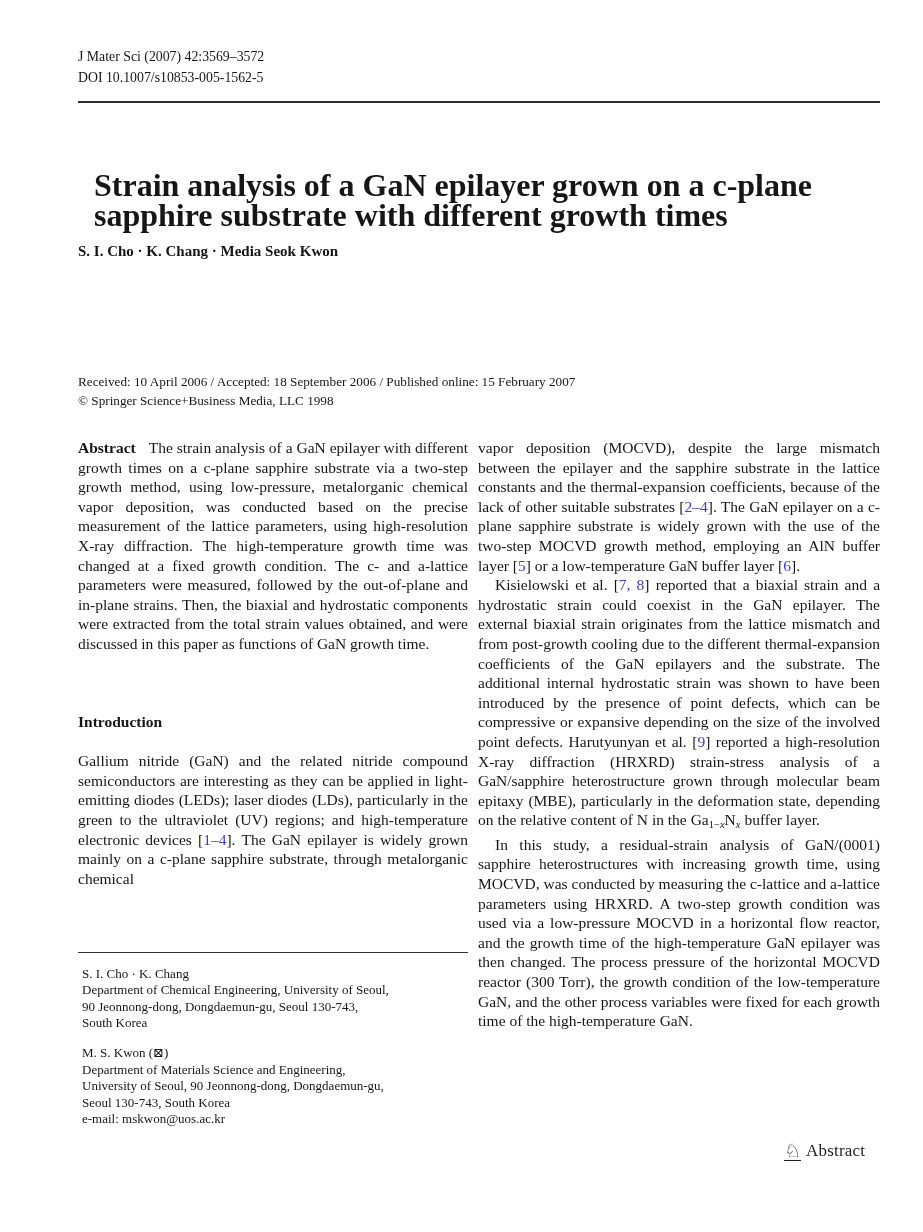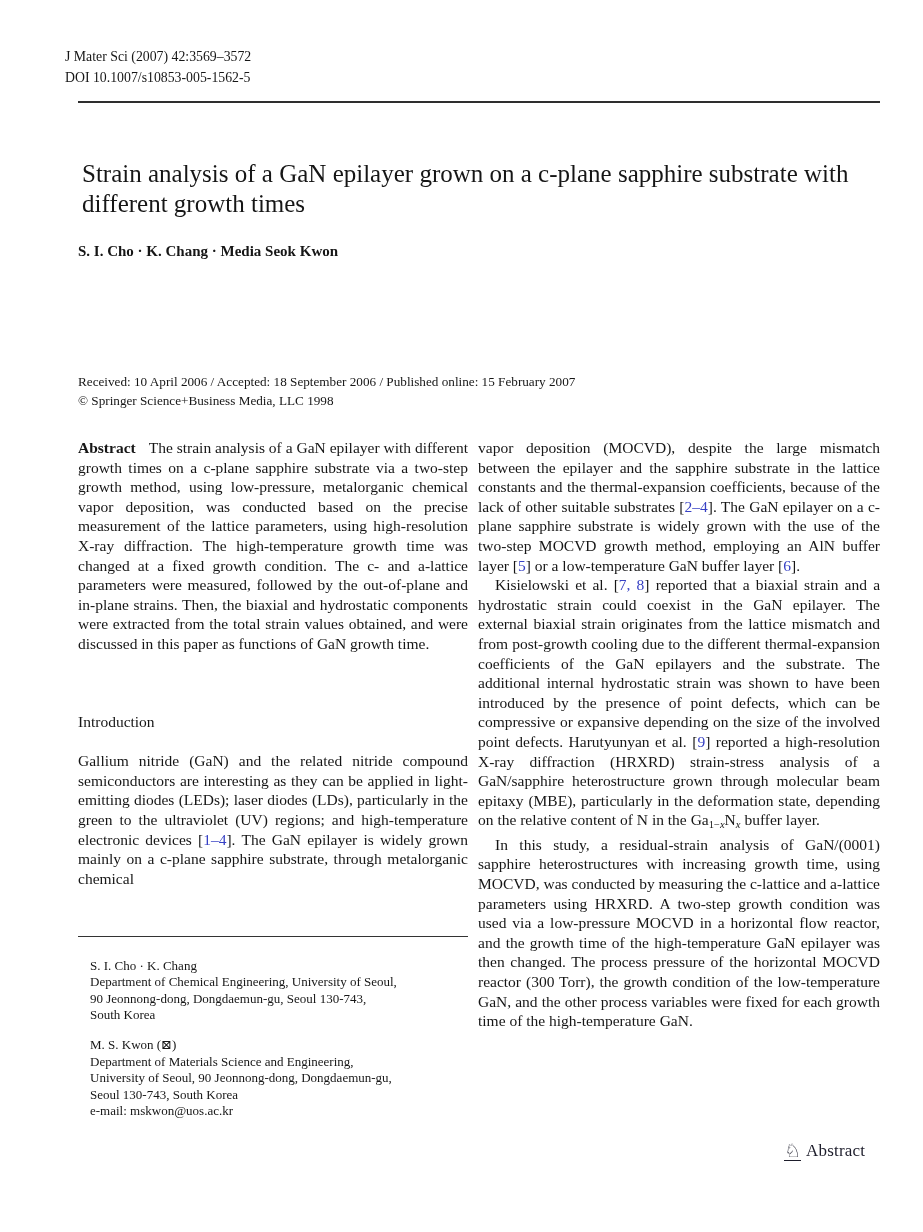--- a/index.html
+++ b/index.html
@@ -7,33 +7,33 @@
     position: relative;
     width: 923px;
     height: 1232px;
     background: #ffffff;
     font-family: "Liberation Serif", "DejaVu Serif", serif;
     color: #161616;
     overflow: hidden;
   }
   
   .header-meta {
-    position: absolute; left: 65px; top: 46px;
+    position: absolute; left: 78px; top: 46px;
     font-size: 13.8px; line-height: 21px;
   }
   .header-rule {
     position: absolute; left: 78px; top: 101px;
     width: 802px; height: 2px; background: #2e2e2e;
   }
   
   .paper-title {
     position: absolute; left: 78px; top: 155px;
     width: 790px;
-    font-size: 25px; font-weight: normal; line-height: 29.5px;
-    margin: 4px;
+    font-size: 32px; font-weight: bold; line-height: 29.5px;
+    margin: 16px;
   }
   .authors-line {
     position: absolute; left: 78px; top: 243px;
     font-size: 15px; font-weight: bold;
   }
   
   .received-block {
     position: absolute; left: 78px; top: 372px;
     font-size: 13.2px; line-height: 19px;
   }
@@ -42,36 +42,36 @@
     position: absolute; left: 78px; top: 438px;
     width: 802px; height: 694px;
     display: flex; gap: 10px;
   }
   .col { font-size: 15.5px; line-height: 19.6px; text-align: justify; justify-content: space-between; }
   .col-left { width: 390px; display: flex; flex-direction: column; }
   .col-right { width: 402px; }
   .para { margin: 0; }
   .para.indent { text-indent: 17px; }
   .section-heading {
-    font-size: 15.5px; font-weight: normal;
+    font-size: 15.5px; font-weight: bold;
     margin: 58px 0 20px 0; text-align: left;
   }
   
   .s-label { font-weight: bold; margin-right: 13px; }
   .s-cite { color: #3640c4; }
   .s-sub  { font-size: 68%; vertical-align: -3px; }
   .s-subi { font-size: 68%; vertical-align: -3px; font-style: italic; }
   
   .footnote {
     margin-top: auto;
     border-top: 1px solid #333;
     padding-top: 9px;
     font-size: 13px; line-height: 16.6px; text-align: left;
   }
-  .footnote-block { white-space: pre-line; margin: 12px; }
+  .footnote-block { white-space: pre-line; margin: 4px; }
   .footnote-block + .footnote-block { margin-top: 13px; }
   
   .publisher-logo {
     position: absolute; left: 784px; top: 1140px;
     display: flex; align-items: center; gap: 5px;
     color: #1d1d2b;
   }
   .logo-mark {
     font-family: "DejaVu Sans", sans-serif;
     font-size: 19px; line-height: 20px;

